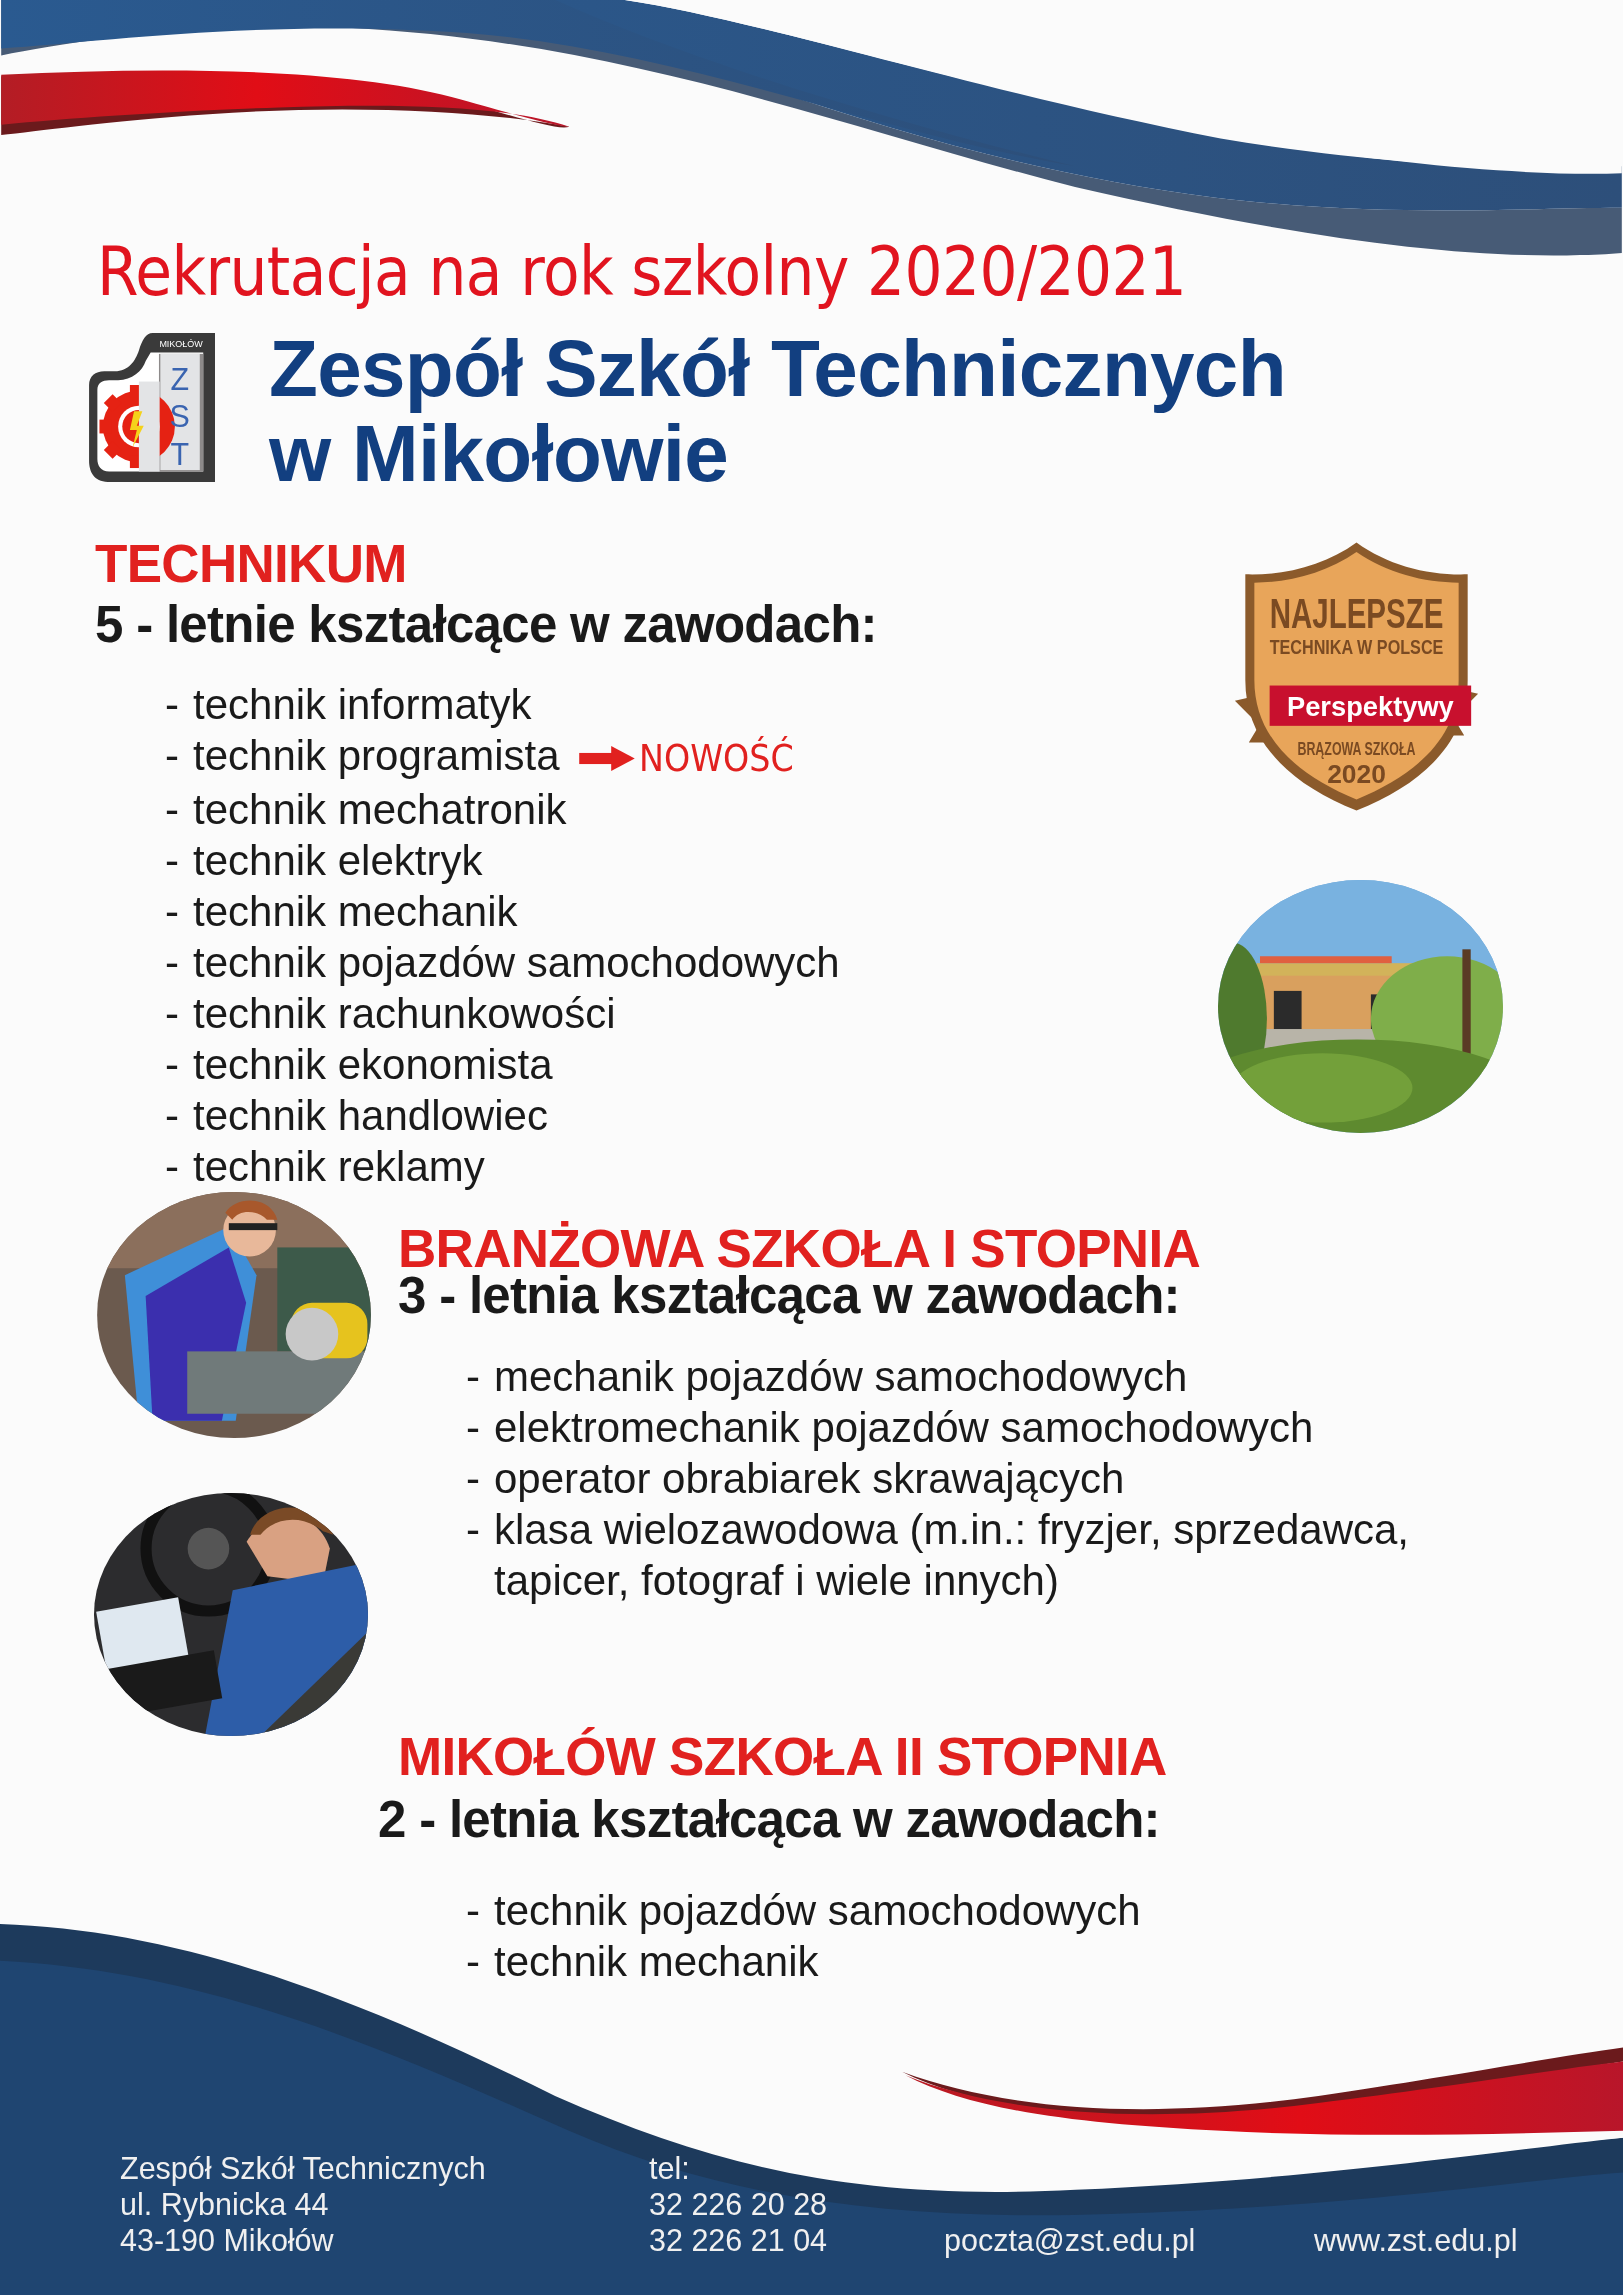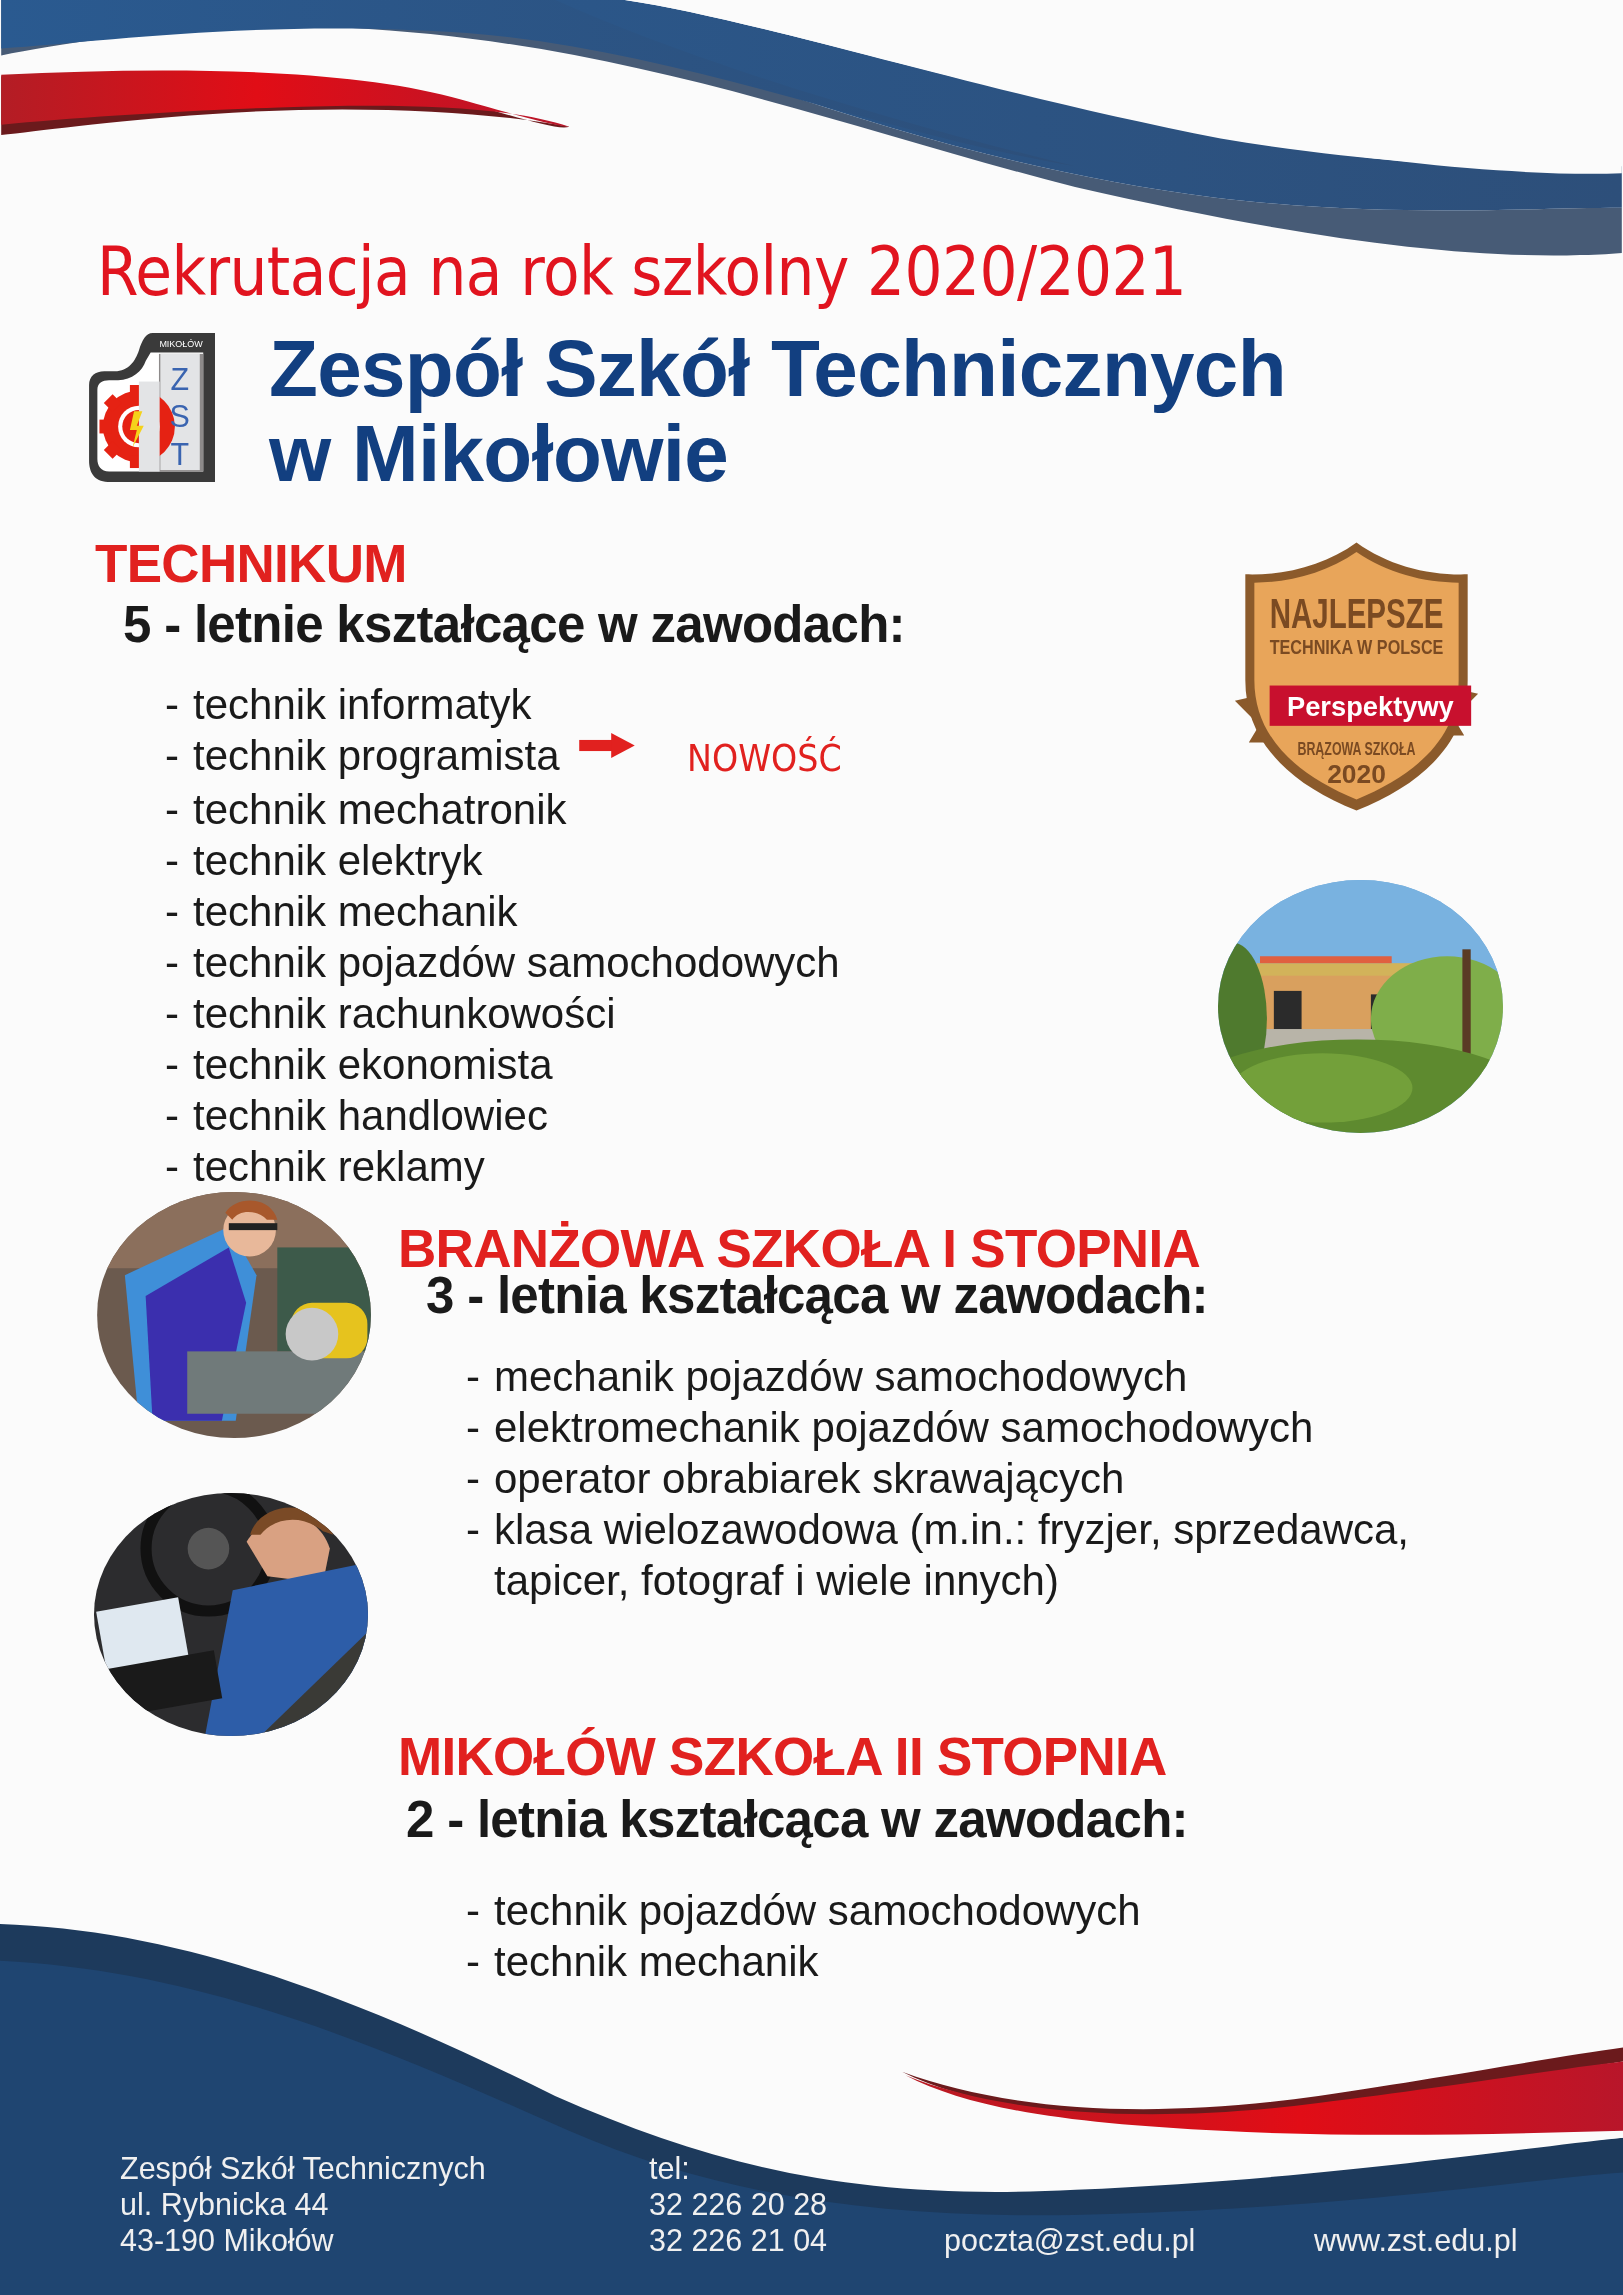--- a/index.html
+++ b/index.html
@@ -6,27 +6,27 @@
   body { width: 1623px; height: 2295px; position: relative; overflow: hidden; background: #fbfbfb; font-family: "Liberation Sans", sans-serif; }
   .abs { position: absolute; }
   svg.bg { position: absolute; left: 0; top: 0; }
 
   .headline { left: 97px; top: 232px; font-size: 68px; color: #e1141f; letter-spacing: -0.7px; transform: scaleX(0.88); transform-origin: left top; white-space: nowrap; font-family: "DejaVu Sans", sans-serif; font-weight: normal; }
 
   .logo { left: 87px; top: 333px; width: 128px; height: 149px; }
   .school-name { left: 269px; top: 326px; color: #123f80; font-weight: bold; font-size: 80px; line-height: 85px; letter-spacing: -0.7px; }
 
   .sec-title { color: #e1211f; font-weight: bold; font-size: 53px; letter-spacing: -0.7px; white-space: nowrap; }
-  .sec-sub { color: #1a1a1a; font-weight: bold; font-size: 51px; letter-spacing: -0.7px; white-space: nowrap; margin-left: 28px; }
+  .sec-sub { color: #1a1a1a; font-weight: bold; font-size: 51px; letter-spacing: -0.7px; white-space: nowrap; }
   .items { list-style: none; margin: 18px; padding: 0; }
   .items li { font-size: 42px; line-height: 51px; color: #1a1a1a; white-space: nowrap; }
   .items li .dash { display: inline-block; width: 28px; }
   .cont { padding-left: 28px; }
 
-  .new-tag { display: inline-flex; margin-left: 19.4px; vertical-align: middle; gap: 48px; }
+  .new-tag { display: inline-flex; align-items: center; margin-left: 19.4px; vertical-align: middle; }
   .new-tag .lbl { color: #e1211f; font-size: 37px; font-family: "DejaVu Sans Condensed", "DejaVu Sans", sans-serif; margin-left: 4.2px; }
 
   .badge { left: 1221px; top: 534px; width: 271px; height: 285px; }
   .photo { overflow: hidden; border-radius: 50%; }
 
   .footer-text { color: #f0f0f0; font-size: 30.5px; line-height: 36px; white-space: nowrap; }
 </style>
 </head>
 <body>
 

